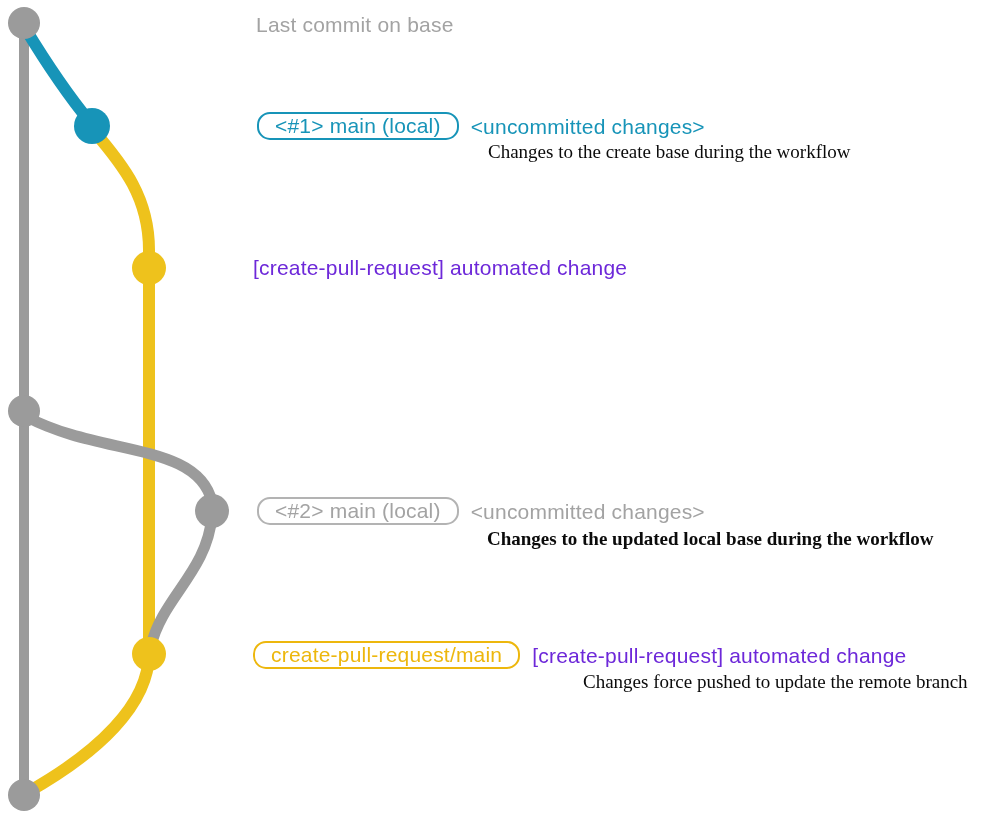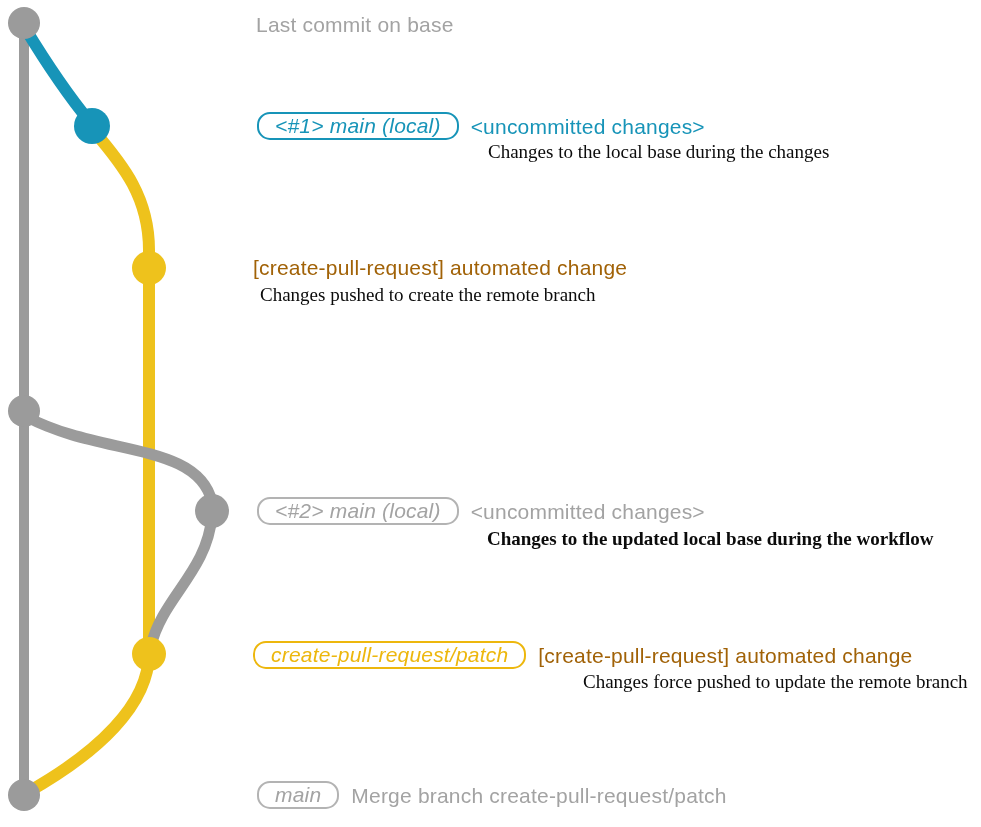--- a/index.html
+++ b/index.html
@@ -35,33 +35,32 @@
   }
   .badge {
     display: inline-block;
     border: 2px solid;
     border-radius: 13px;
     padding: 0 16px;
     font-size: 21px;
     line-height: 1.15;
     letter-spacing: 0.2px;
     background: #ffffff;
-    font-style: italic;
   }
   .caption {
     position: absolute;
     font-family: "Liberation Serif", serif;
     font-size: 19px;
     color: #0b0b0b;
     white-space: nowrap;
     line-height: 1.15;
   }
   .c-gray      { color: #a3a3a3; }
   .c-blue      { color: #1794b8; }
-  .c-yellow    { color: #a16207; text-align: center; }
+  .c-yellow    { color: #6d28d9; text-align: center; }
   .badge-blue  { color: #1794b8; border-color: #1794b8; }
   .badge-gray  { color: #a3a3a3; border-color: #b3b3b3; }
   .badge-yellow{ color: #edb70d; border-color: #edb70d; }
 </style>
 </head>
 <body>
 
 <div class="stage">
 
   <svg class="graph" width="981" height="827" viewBox="0 0 981 827">
@@ -86,38 +85,33 @@
   </svg>
 
   <div class="row" style="left:256px; top:25px;">
     <span class="sans c-gray">Last commit on base</span>
   </div>
 
   <div class="row" style="left:257px; top:126px;">
     <span class="badge badge-blue">&lt;#1&gt; main (local)</span>
     <span class="sans c-blue">&lt;uncommitted changes&gt;</span>
   </div>
-  <div class="caption" style="left:488px; top:141px;">Changes to the local base during the changes</div>
+  <div class="caption" style="left:488px; top:141px;">Changes to the create base during the workflow</div>
 
   <div class="row" style="left:253px; top:268px;">
     <span class="sans c-yellow">[create-pull-request] automated change</span>
   </div>
-  <div class="caption" style="left:260px; top:284px;">Changes pushed to create the remote branch</div>
 
 
   <div class="row" style="left:257px; top:511px;justify-content:center;">
     <span class="badge badge-gray">&lt;#2&gt; main (local)</span>
     <span class="sans c-gray">&lt;uncommitted changes&gt;</span>
   </div>
   <div class="caption" style="left:487px; top:528px;font-weight:bold;">Changes to the updated local base during the workflow</div>
 
   <div class="row" style="left:253px; top:655px;">
-    <span class="badge badge-yellow">create-pull-request/patch</span>
+    <span class="badge badge-yellow">create-pull-request/main</span>
     <span class="sans c-yellow">[create-pull-request] automated change</span>
   </div>
   <div class="caption" style="left:565px; top:671px;margin-left:18px;">Changes force pushed to update the remote branch</div>
 
-  <div class="row" style="left:257px; top:795px;">
-    <span class="badge badge-gray">main</span>
-    <span class="sans c-gray">Merge branch create-pull-request/patch</span>
-  </div>
 
 </div>
 
 </body></html>

